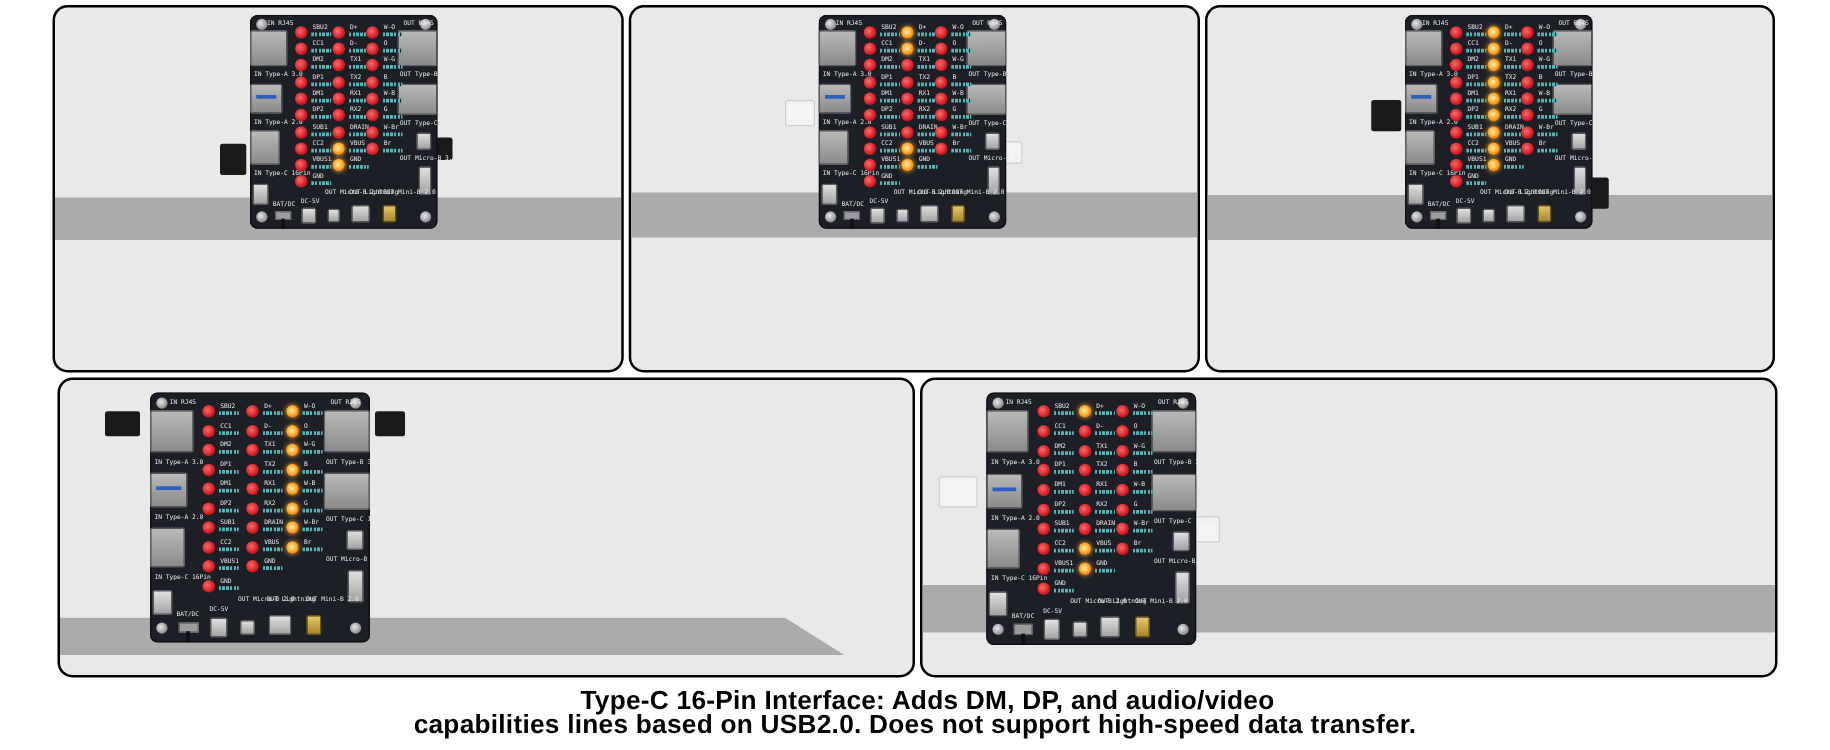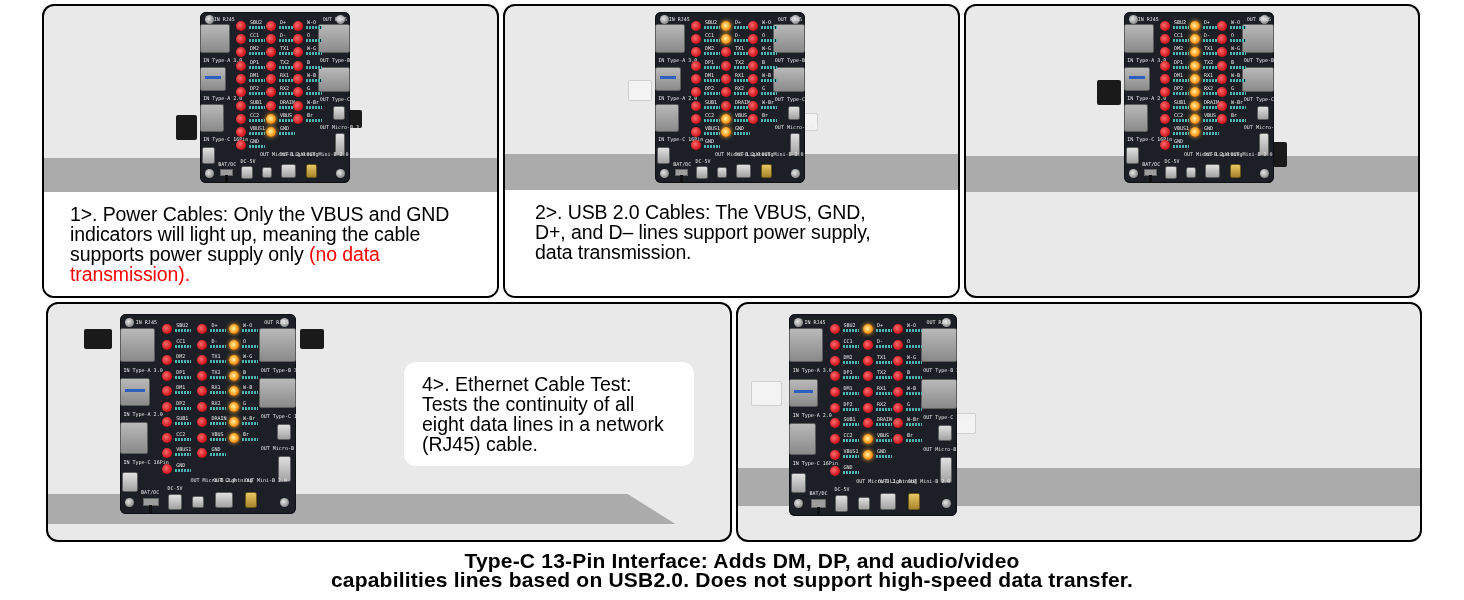--- a/index.html
+++ b/index.html
@@ -234,23 +234,20 @@
             <div class="led"></div>
             <div class="lbl" style="left:14px; top:-1px;">W-Br</div>
           </div>
           <div class="" style="height:13.328640000000002px; position:relative;">
             <div class="led"></div>
             <div class="lbl" style="left:14px; top:-1px;">Br</div>
           </div>
         </div>
       </div>
     </div>
-  <div class="caption" style="top:186px; padding:12px 0 0 26px;">
-    <span>1&gt;. Power Cables: Only the VBUS and GND indicators will light up, meaning the cable supports power supply only </span><span class="red">(no data transmission).</span>
-  </div>
 </div>
 
 <div class="panel" style="left:503px; top:4px; width:457px; height:294px;">
   <div class="floor" style="top:148px; height:36px;"></div>
   <div class="board-slot" style="position:absolute; left:140px; top:6px; width:170px; height:178px;">
       <div class="cable white" style="left:-10%; top:38%; width:14%; height:12%;"></div>
       <div class="cable white" style="left:92%; top:57%; width:10%; height:10%;"></div>
       <div class="board" style="left:6%; top:0; width:88%; height:96%;">
         <div class="screw" style="left:3%; top:2%;"></div>
         <div class="screw" style="left:91%; top:2%;"></div>
@@ -391,23 +388,20 @@
             <div class="led"></div>
             <div class="lbl" style="left:14px; top:-1px;">W-Br</div>
           </div>
           <div class="" style="height:13.328640000000002px; position:relative;">
             <div class="led"></div>
             <div class="lbl" style="left:14px; top:-1px;">Br</div>
           </div>
         </div>
       </div>
     </div>
-  <div class="caption" style="top:184px; padding:12px 60px 0 30px;">
-    <span>2&gt;. USB 2.0 Cables: The VBUS, GND, D+, and D– lines support power supply, data transmission.</span>
-  </div>
 </div>
 
 <div class="panel" style="left:964px; top:4px; width:456px; height:294px;">
   <div class="floor" style="top:150px; height:36px;"></div>
   <div class="board-slot" style="position:absolute; left:148px; top:6px; width:170px; height:178px;">
       <div class="cable black" style="left:-10%; top:38%; width:14%; height:14%;"></div>
       <div class="cable black" style="left:92%; top:73%; width:10%; height:14%;"></div>
       <div class="board" style="left:6%; top:0; width:88%; height:96%;">
         <div class="screw" style="left:3%; top:2%;"></div>
         <div class="screw" style="left:91%; top:2%;"></div>
@@ -702,23 +696,20 @@
             <div class="led on"></div>
             <div class="lbl" style="left:14px; top:-1px;">W-Br</div>
           </div>
           <div class="" style="height:15.575040000000001px; position:relative;">
             <div class="led on"></div>
             <div class="lbl" style="left:14px; top:-1px;">Br</div>
           </div>
         </div>
       </div>
     </div>
-  <div class="bubble" style="left:356px; top:58px; width:290px;">
-    <span>4&gt;. Ethernet Cable Test: Tests the continuity of all eight data lines in a network (RJ45) cable.</span>
-  </div>
 </div>
 
 <div class="panel" style="left:736px; top:302px; width:686px; height:240px;">
   <div class="floor" style="top:164px; height:38px;"></div>
   <div class="board-slot" style="position:absolute; left:40px; top:10px; width:190px; height:210px;">
       <div class="cable white" style="left:-14%; top:32%; width:16%; height:12%;"></div>
       <div class="cable white" style="left:92%; top:47%; width:12%; height:10%;"></div>
       <div class="board" style="left:6%; top:0; width:88%; height:96%;">
         <div class="screw" style="left:3%; top:2%;"></div>
         <div class="screw" style="left:91%; top:2%;"></div>
@@ -861,14 +852,14 @@
           </div>
           <div class="" style="height:15.724799999999998px; position:relative;">
             <div class="led"></div>
             <div class="lbl" style="left:14px; top:-1px;">Br</div>
           </div>
         </div>
       </div>
     </div>
 </div>
 
-<div class="footer" style="top:551px; padding-left:20px;">Type-C 13-Pin Interface: Adds DM, DP, and audio/video</div>
+<div class="footer" style="top:551px; padding-left:20px;">Type-C 16-Pin Interface: Adds DM, DP, and audio/video</div>
 <div class="footer" style="top:570px;">capabilities lines based on USB2.0.  Does not support high-speed data transfer.</div>
 
 </body></html>

